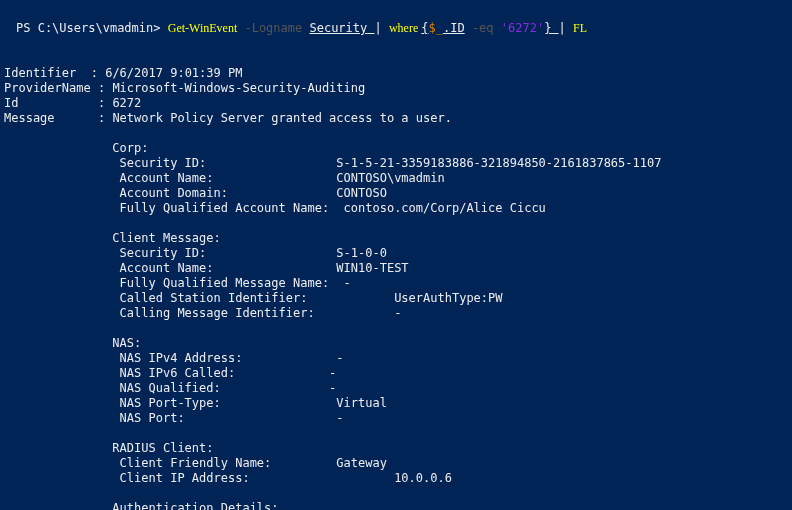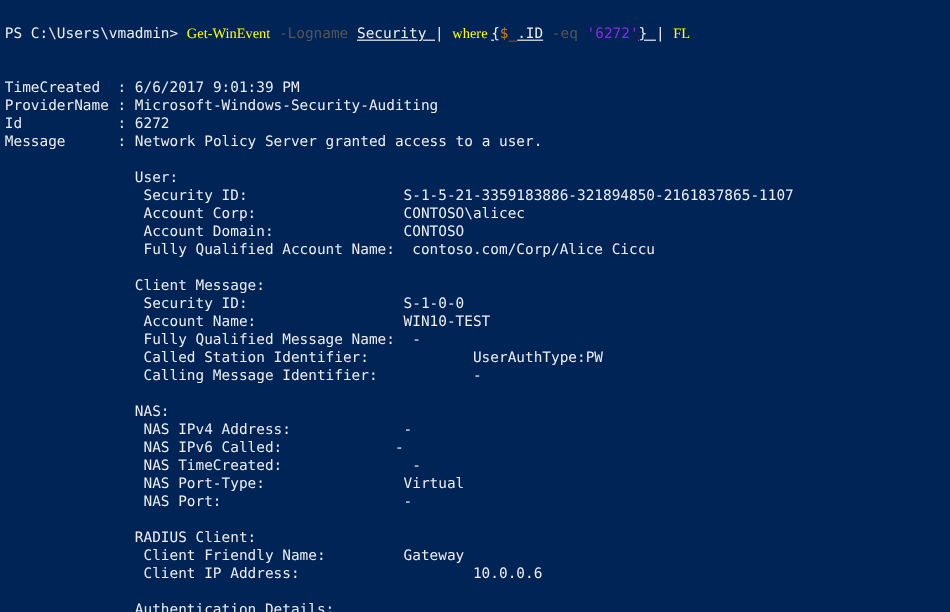--- a/index.html
+++ b/index.html
@@ -11,58 +11,58 @@
     font-family: "Lucida Console", "Consolas", monospace;
     font-size: 12px;
     line-height: 15px;
     color: #eeedf0;
     overflow: hidden;
   }
   .terminal {
     padding: 6px 4px;
     white-space: pre;
   }
-  .prompt   { color: #eeedf0; }
+  .prompt   { color: #eeedf0; margin-left: 12px; }
   .cmdlet   { color: #ffff00; font-family: Liberation Serif, serif; }
   .param    { color: #555555; }
   .argwhite { color: #eeedf0; text-decoration: underline; }
   .pipe     { color: #eeedf0; }
   .orange   { color: #d68000; }
   .purple   { color: #8a2be2; }
   .output   { color: #eeedf0; }
 </style>
 </head>
 <body>
 
 <div class="terminal">
 <span><span class="prompt">PS C:\Users\vmadmin&gt; </span><span class="cmdlet">Get-WinEvent</span><span class="param"> -Logname </span><span class="argwhite">Security </span><span class="pipe">| </span><span class="cmdlet">where </span><span class="argwhite">{</span><span class="orange">$_</span><span class="argwhite">.ID</span><span class="param"> -eq </span><span class="purple">'6272'</span><span class="argwhite">} </span><span class="pipe">| </span><span class="cmdlet">FL</span></span>
 
 <span class="output">
-<span><span>TimeCreated  : </span><span>6/6/2017 9:01:39 PM</span></span>
+<span><span>Identifier  : </span><span>6/6/2017 9:01:39 PM</span></span>
 <span><span>ProviderName : </span><span>Microsoft-Windows-Security-Auditing</span></span>
 <span><span>Id           : </span><span>6272</span></span>
 <span><span>Message      : </span><span>Network Policy Server granted access to a user.</span></span>
 
-<span>               User:</span>
+<span>               Corp:</span>
 <span>                Security ID:                  S-1-5-21-3359183886-321894850-2161837865-1107</span>
-<span>                Account Corp:                 CONTOSO\alicec</span>
+<span>                Account Name:                 CONTOSO\vmadmin</span>
 <span>                Account Domain:               CONTOSO</span>
 <span>                Fully Qualified Account Name:  contoso.com/Corp/Alice Ciccu</span>
 
 <span>               Client Message:</span>
 <span>                Security ID:                  S-1-0-0</span>
 <span>                Account Name:                 WIN10-TEST</span>
 <span>                Fully Qualified Message Name:  -</span>
 <span>                Called Station Identifier:            UserAuthType:PW</span>
 <span>                Calling Message Identifier:           -</span>
 
 <span>               NAS:</span>
 <span>                NAS IPv4 Address:             -</span>
 <span>                NAS IPv6 Called:             -</span>
-<span>                NAS TimeCreated:               -</span>
+<span>                NAS Qualified:               -</span>
 <span>                NAS Port-Type:                Virtual</span>
 <span>                NAS Port:                     -</span>
 
 <span>               RADIUS Client:</span>
 <span>                Client Friendly Name:         Gateway</span>
 <span>                Client IP Address:                    10.0.0.6</span>
 
 <span>               Authentication Details:</span>
 
 

